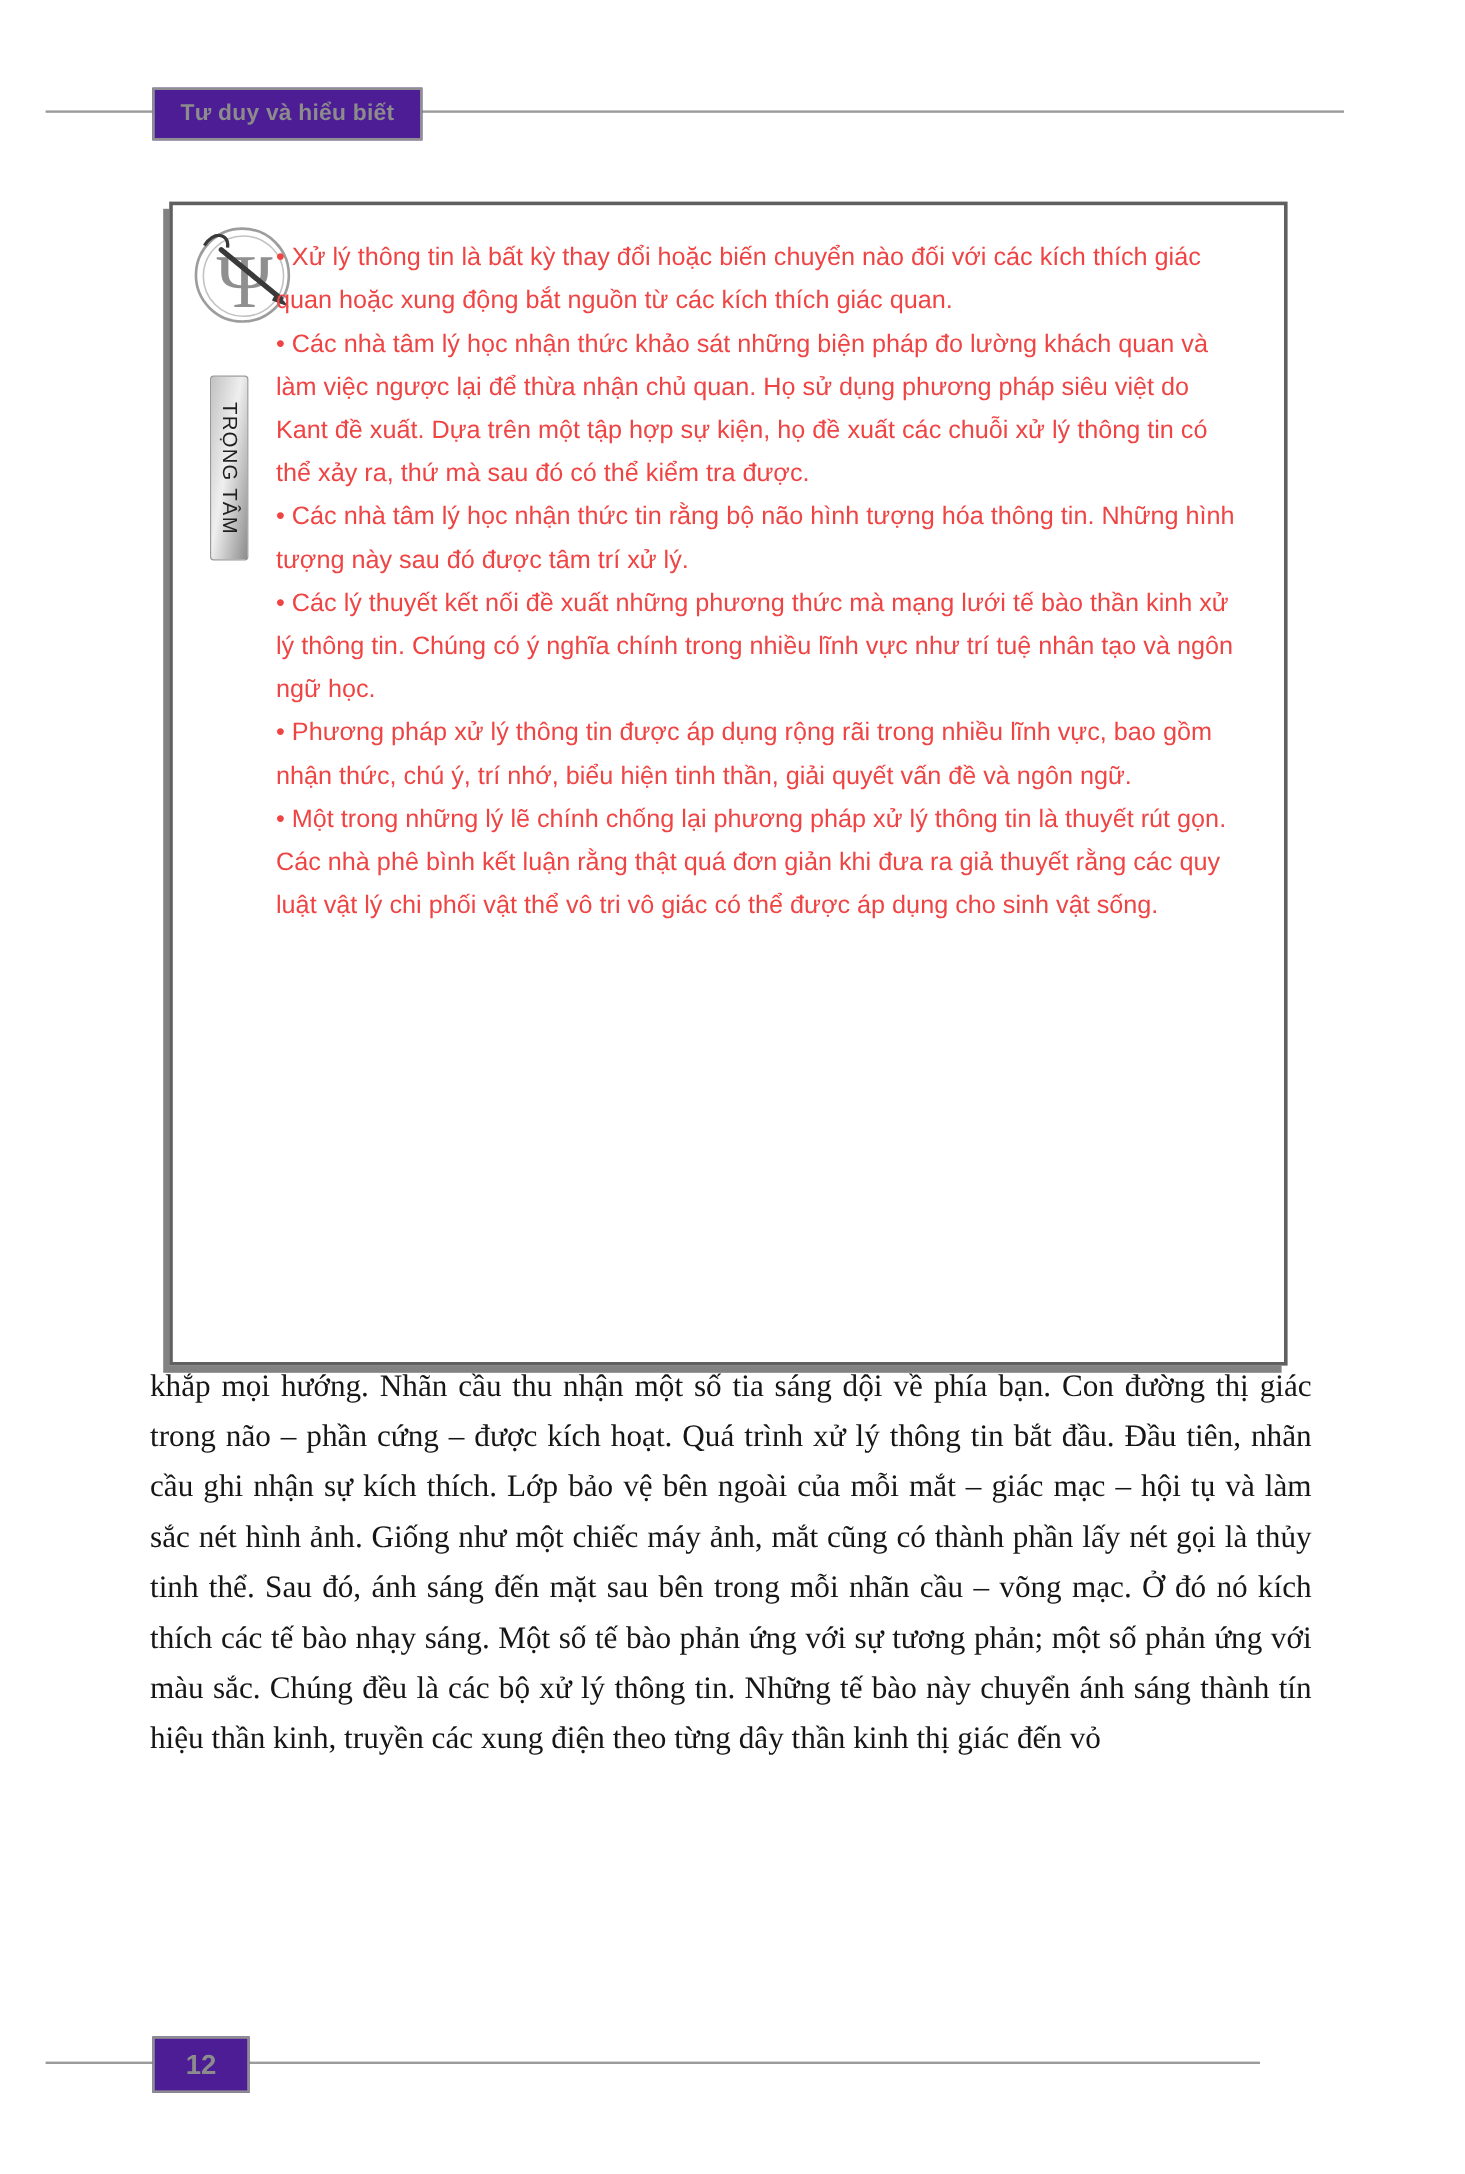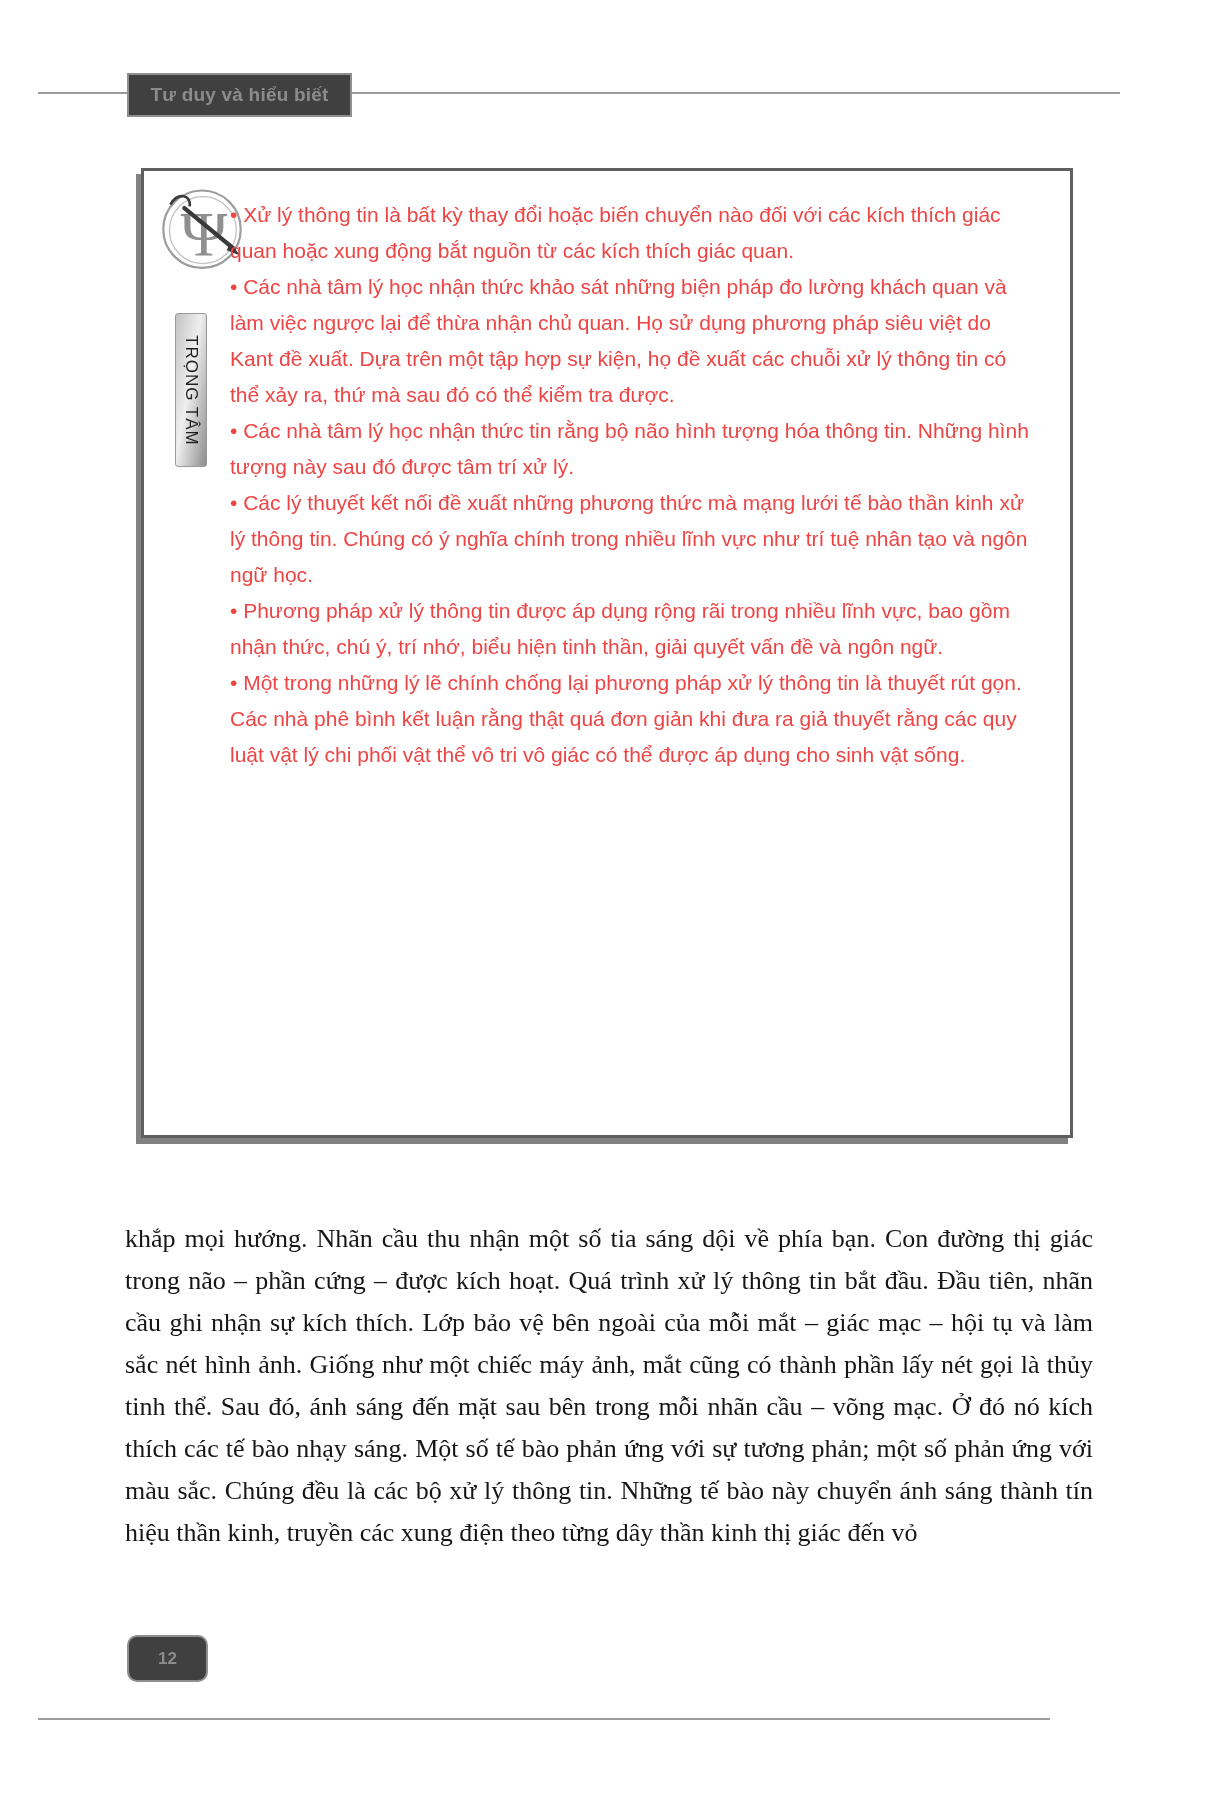--- a/index.html
+++ b/index.html
@@ -9,27 +9,27 @@
     background:#ffffff;
     font-family:"Liberation Sans",sans-serif;
     overflow:hidden;
   }
   
   .rule{position:absolute;height:2px;background:#9b9b9b;}
   .header-rule{left:38px;top:92px;width:1082px;}
   .footer-rule{left:38px;top:1718px;width:1012px;}
   .tag-box{
     position:absolute;
-    background:#404040;
+    background:#4c1d95;
     border:2px solid #8f8f8f;
     display:flex;align-items:center;justify-content:center;
     color:#8c8c8c;font-weight:bold;
   }
   .header-box{left:127px;top:73px;width:221px;height:40px;font-size:19px;letter-spacing:.2px;}
-  .footer-box{left:127px;top:1635px;width:77px;height:43px;font-size:17px;border-radius:10px;}
+  .footer-box{left:127px;top:1697px;width:77px;height:43px;font-size:23px;}
   
   .key-box{
     position:absolute;
     left:141px;top:168px;
     width:932px;height:970px;
     box-sizing:border-box;
     background:#ffffff;
     border:3px solid #606060;
     box-shadow:-5px 6px 0 #828282;
   }
@@ -55,21 +55,21 @@
     box-sizing:border-box;
     padding-right:62px;
     color:#ef4444;
     font-size:21px;line-height:36px;
   }
   .bullet{text-align:left;}
   .bullet span::before{content:"• ";}
   
   .body-text{
     position:absolute;
-    left:125px;top:1218px;
+    left:125px;top:1134px;
     width:968px;
     font-family:"Liberation Serif",serif;
     font-size:26px;line-height:42px;
     color:#161616;
     text-align:justify;
   }
 </style>
 </head>
 <body>
 

